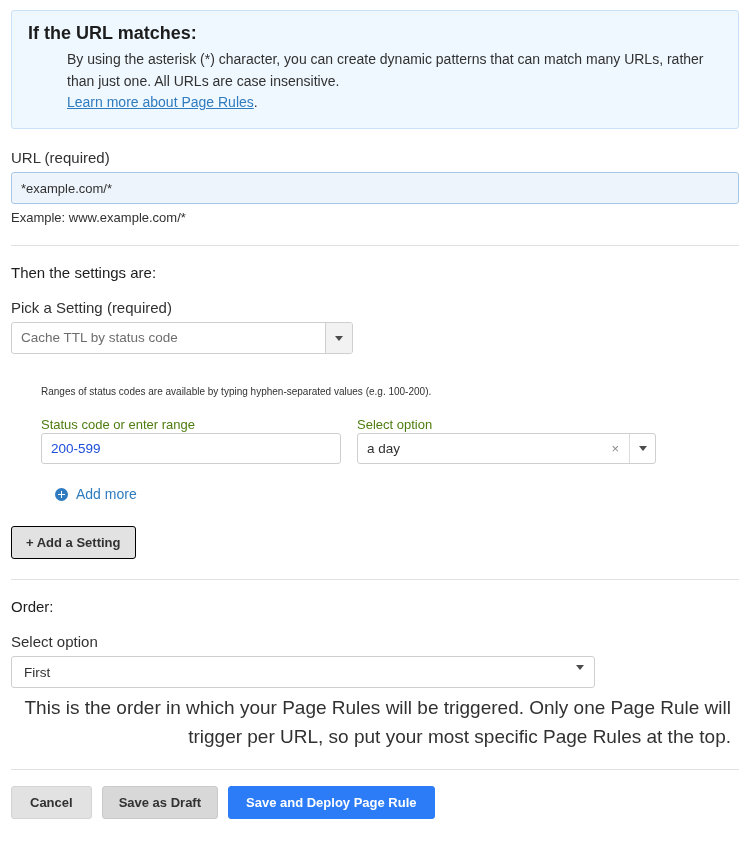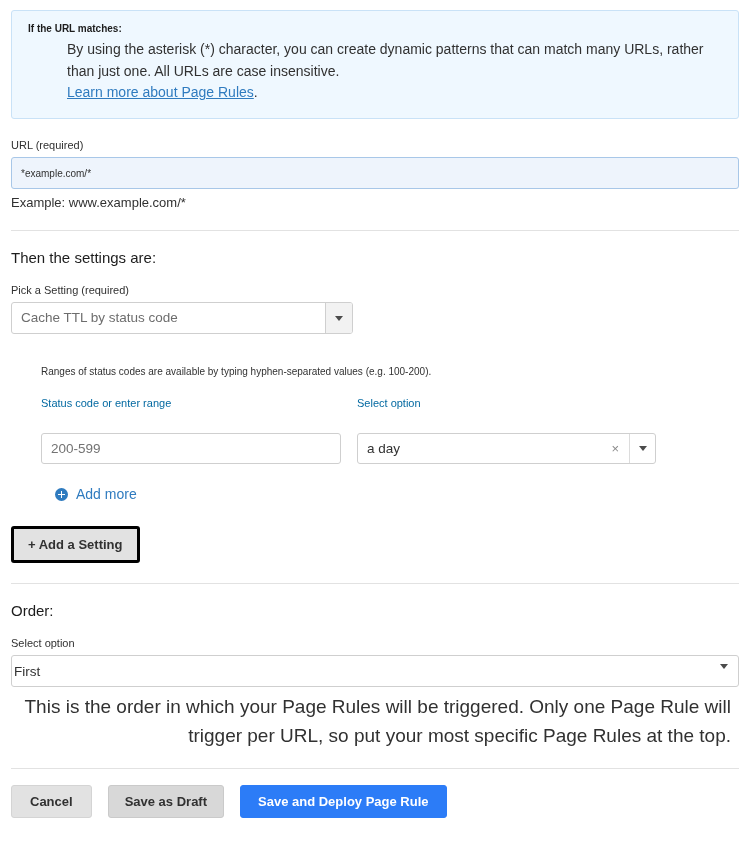--- a/index.html
+++ b/index.html
@@ -30,49 +30,49 @@
   
   .callout {
     border: 1px solid #c9e2f7;
     background: #eff8ff;
     border-radius: 3px;
     padding: 12px 16px 14px 16px;
     margin-bottom: 20px;
   }
   .callout-title {
     font-weight: bold;
-    font-size: 10px;
+    font-size: 18px;
     color: #1d1d1d;
     margin-bottom: 5px;
   }
   .callout-text {
     font-size: 14px;
     line-height: 1.55;
     color: #313131;
     margin-left: 39px;
   }
   .callout-link {
     color: #2f7bbf;
     text-decoration: underline;
   }
   
   .field-label {
-    font-size: 11px;
+    font-size: 15px;
     color: #313131;
     margin-bottom: 6px;
   }
   .url-input {
     width: 728px;
     height: 32px;
     border: 1px solid #a8c7e8;
     background: #eef4fc;
     border-radius: 3px;
     padding: 4px 9px;
     font-family: "Liberation Sans", sans-serif;
-    font-size: 10px;
+    font-size: 13px;
     color: #313131;
     display: block;
   }
   .hint {
     font-size: 13px;
     color: #313131;
     margin-top: 6px;
   }
   .divider {
     border-top: 1px solid #e2e2e2;
@@ -133,33 +133,33 @@
     color: #313131;
     margin-bottom: 20px;
   }
   .row {
     display: flex;
     gap: 16px;
   }
   .col-status { width: 300px; }
   .col-option { width: 299px; }
   .small-label {
-    font-size: 11px;
-    color: #0369a1;
-    margin-bottom: 24px;
+    font-size: 13px;
+    color: #4d7c0f;
+    margin-bottom: 1px;
   }
   .text-input {
     width: 300px;
     height: 31px;
     border: 1px solid #cfcfcf;
     border-radius: 3px;
     padding: 4px 9px;
     font-family: "Liberation Sans", sans-serif;
     font-size: 13.5px;
-    color: #737373;
+    color: #1d4ed8;
     background: #fff;
   }
   .option-select {
     position: relative;
     width: 299px;
     height: 31px;
     border: 1px solid #cfcfcf;
     border-radius: 3px;
     background: #fff;
     display: flex;
@@ -219,34 +219,34 @@
     border: 1px solid transparent;
     cursor: pointer;
   }
   .btn-add-setting {
     margin-top: 24px;
     background: #e2e2e2;
     color: #313131;
     font-weight: bold;
     font-size: 13px;
     padding: 8px 14px;
-    border: 3px solid #000000;
+    border: 1px solid #000000;
     border-radius: 3px;
   }
   
   .order-select {
     position: relative;
-    width: 728px;
+    width: 584px;
     height: 32px;
     border: 1px solid #cfcfcf;
     border-radius: 3px;
     background: #fff;
     display: flex;
     align-items: center;
-    padding: 0 2px;
+    padding: 0 12px;
     font-size: 13.5px;
     color: #313131;
   }
   .order-caret {
     position: absolute;
     right: 10px;
     top: 13px;
   }
   .order-hint {
     font-size: 19px;
@@ -255,21 +255,21 @@
     margin-top: 6px;
     width: 720px;
     text-align: right;
   }
   .footer-divider {
     border-top: 1px solid #e2e2e2;
     margin: 18px 0 16px 0;
   }
   .footer-row {
     display: flex;
-    gap: 16px;
+    gap: 10px;
     align-items: center;
   }
   .btn-cancel {
     background: #e2e2e2;
     border: 1px solid #d4d4d4;
     color: #313131;
     font-weight: bold;
     padding: 8px 18px;
     font-size: 13px;
   }

